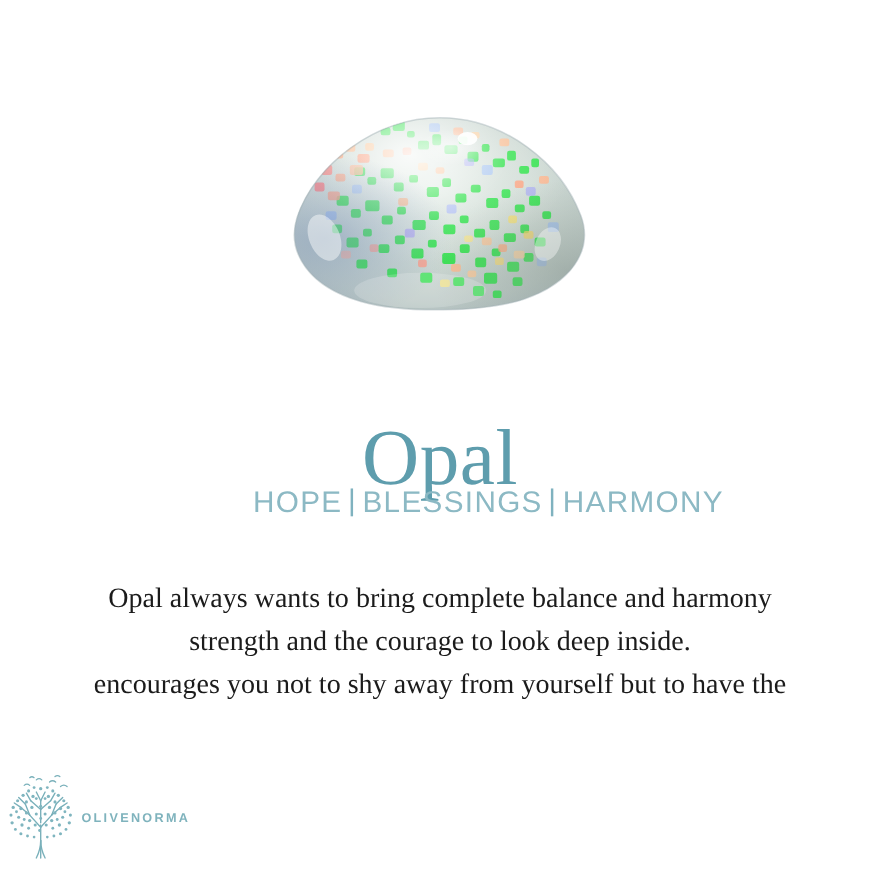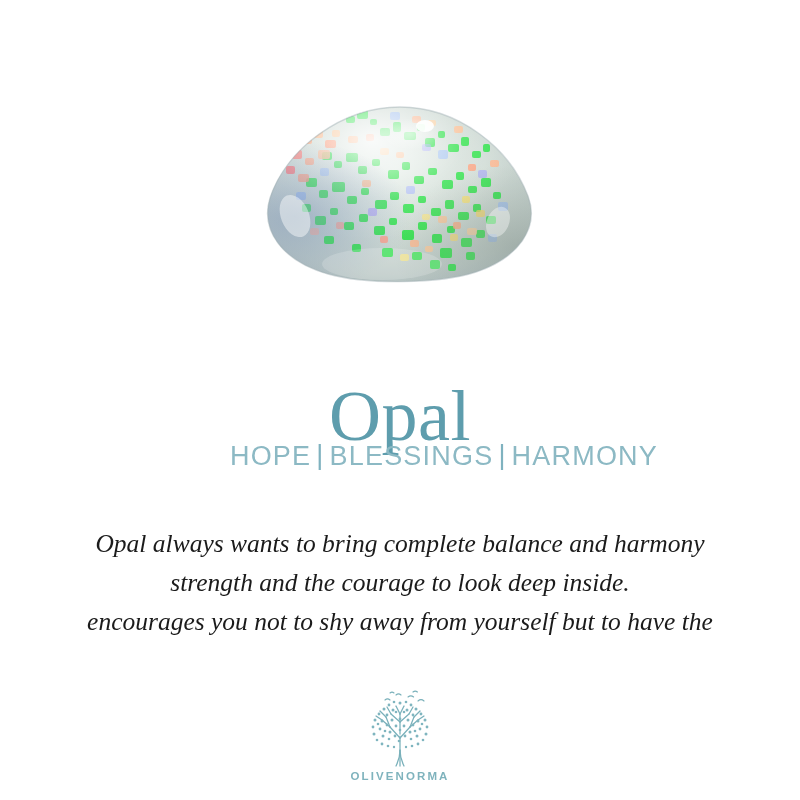--- a/index.html
+++ b/index.html
@@ -81,32 +81,31 @@
     position: absolute;
     top: 498px;
     left: 50%;
     transform: translateX(-50%);
     width: 760px;
     text-align: center;
     font-family: "Liberation Serif", serif;
     font-size: 25.5px;
     line-height: 39px;
     color: #1b1b1b;
-    font-style: italic;
   }
   .body-copy .ln { display: block; }
 
   
   .logo {
     position: absolute;
     bottom: 18px;
     left: 0;
     width: 800px;
     display: flex;
-    flex-direction: column;
+    flex-direction: row;
     align-items: center;
   }
   .logo-mark { display: block; }
   .logo-word {
     margin-top: 3px;
     font-family: "Liberation Sans", sans-serif;
     font-size: 11.5px;
     letter-spacing: 2.1px;
     font-weight: 600;
     color: #7fb3bd;

